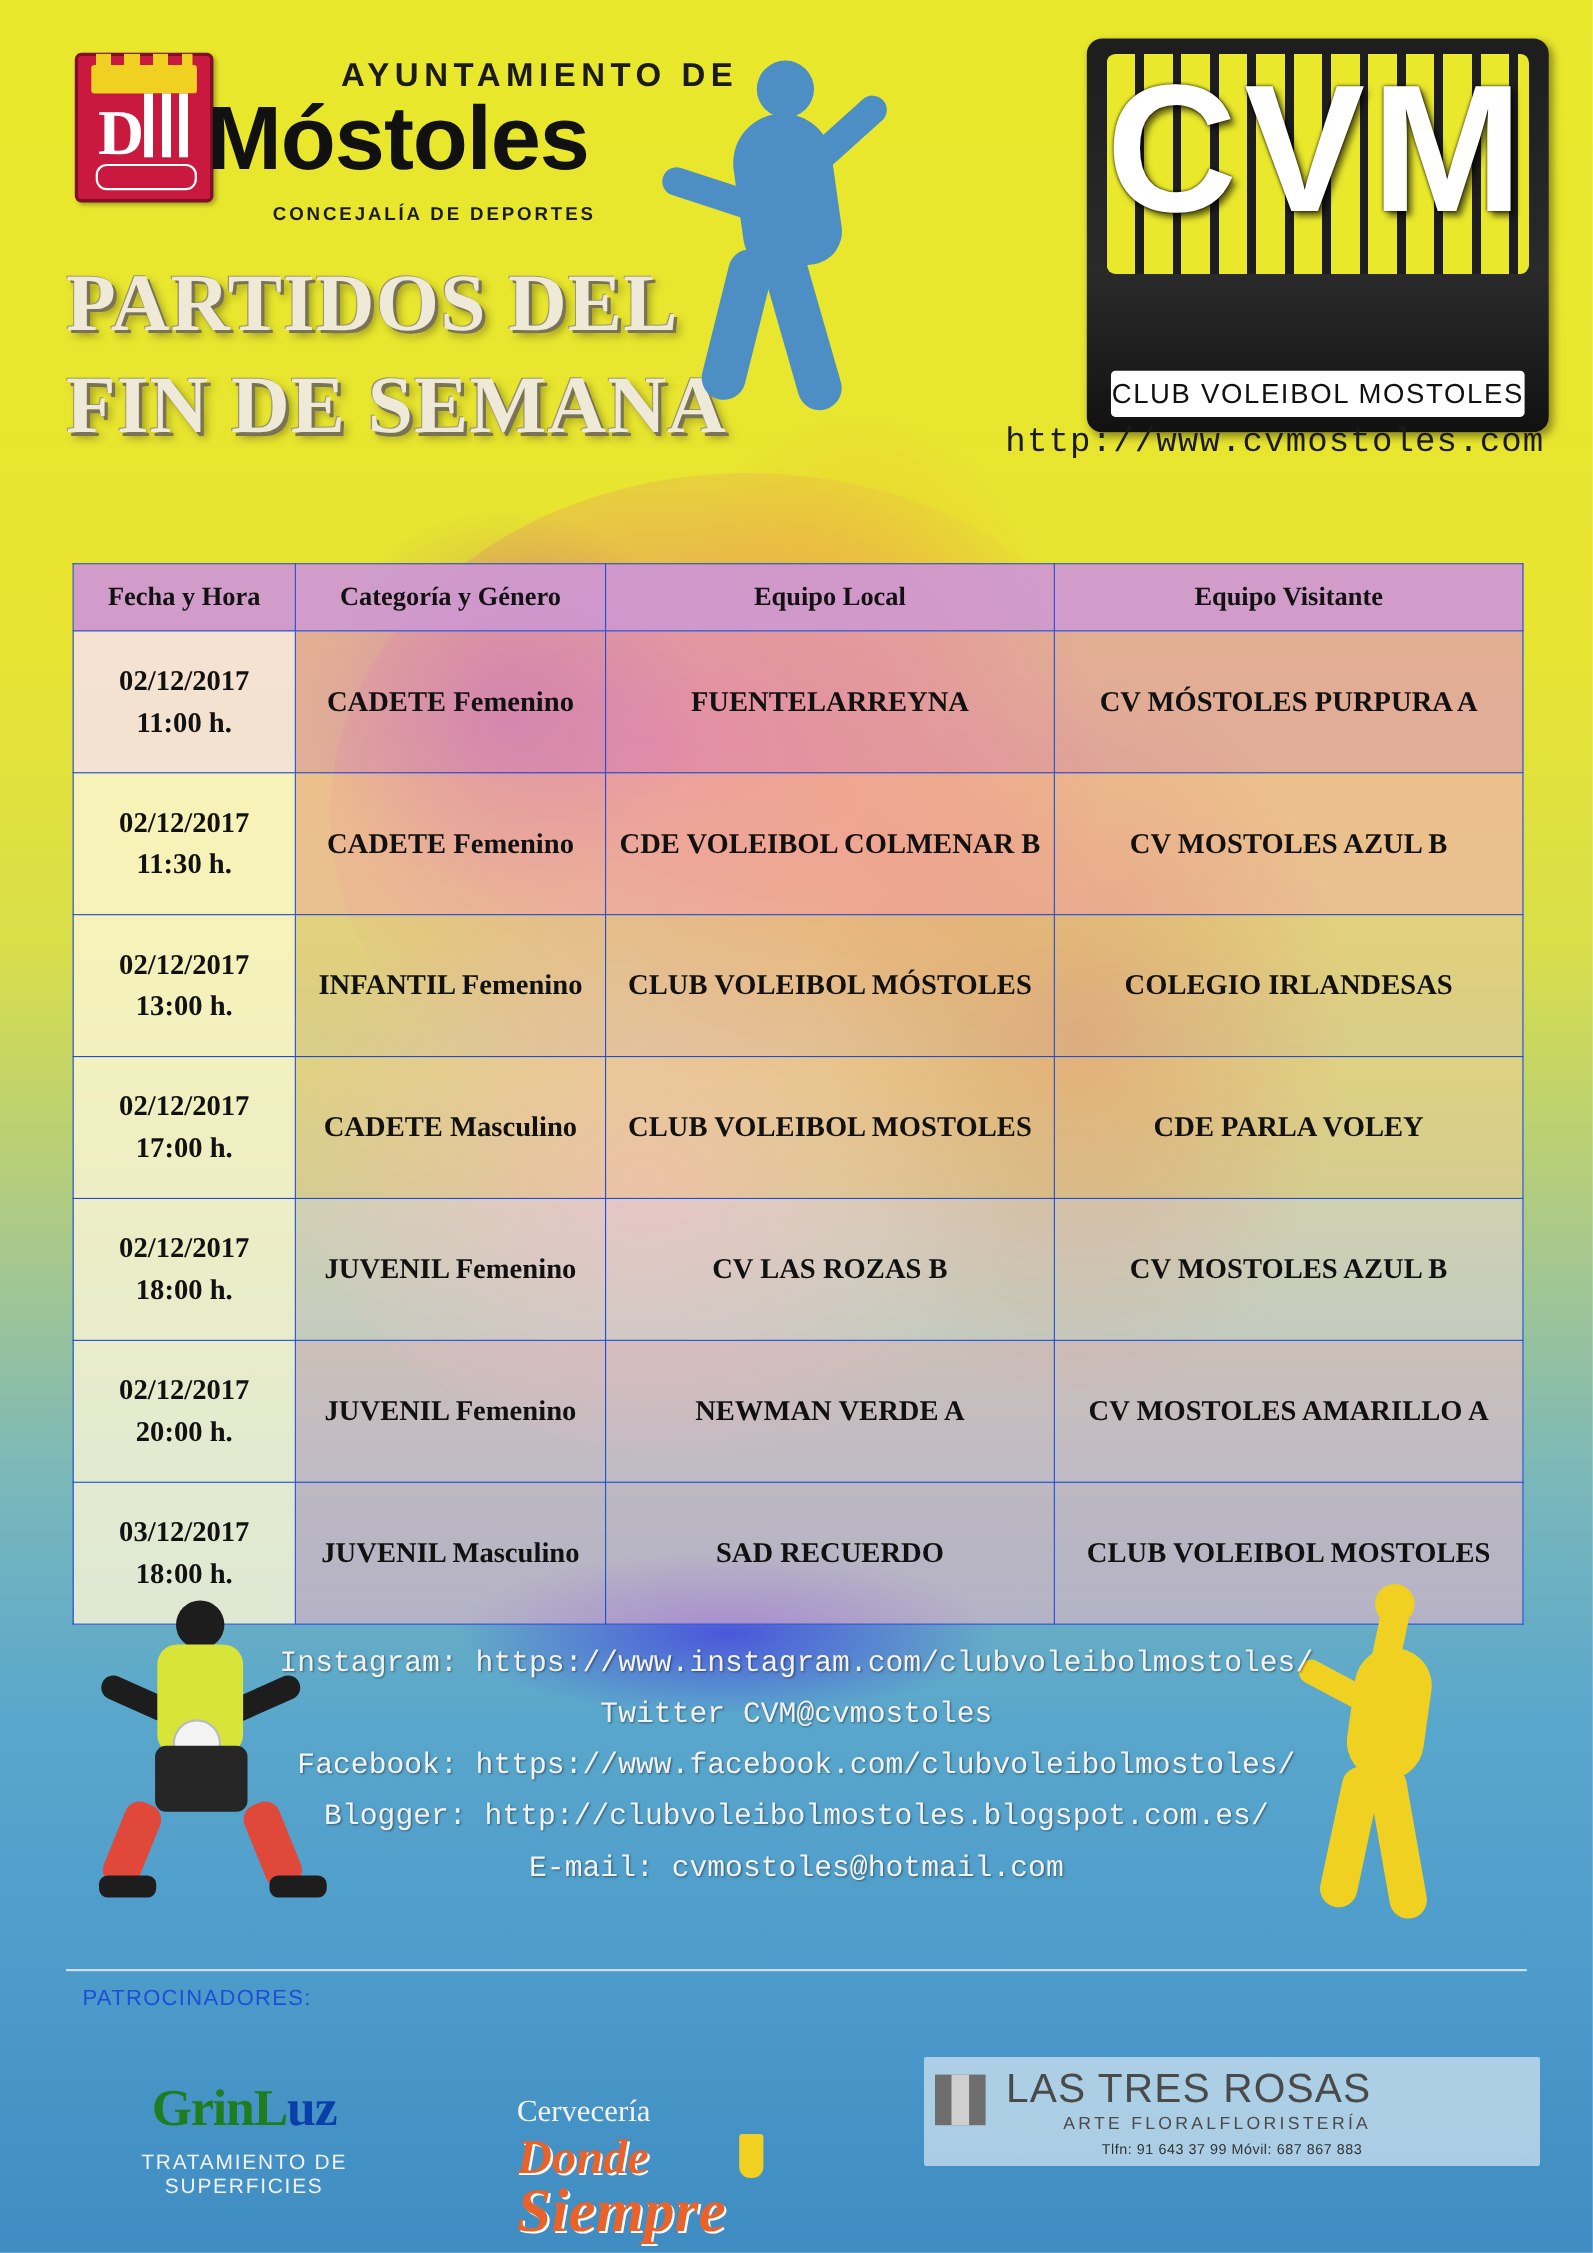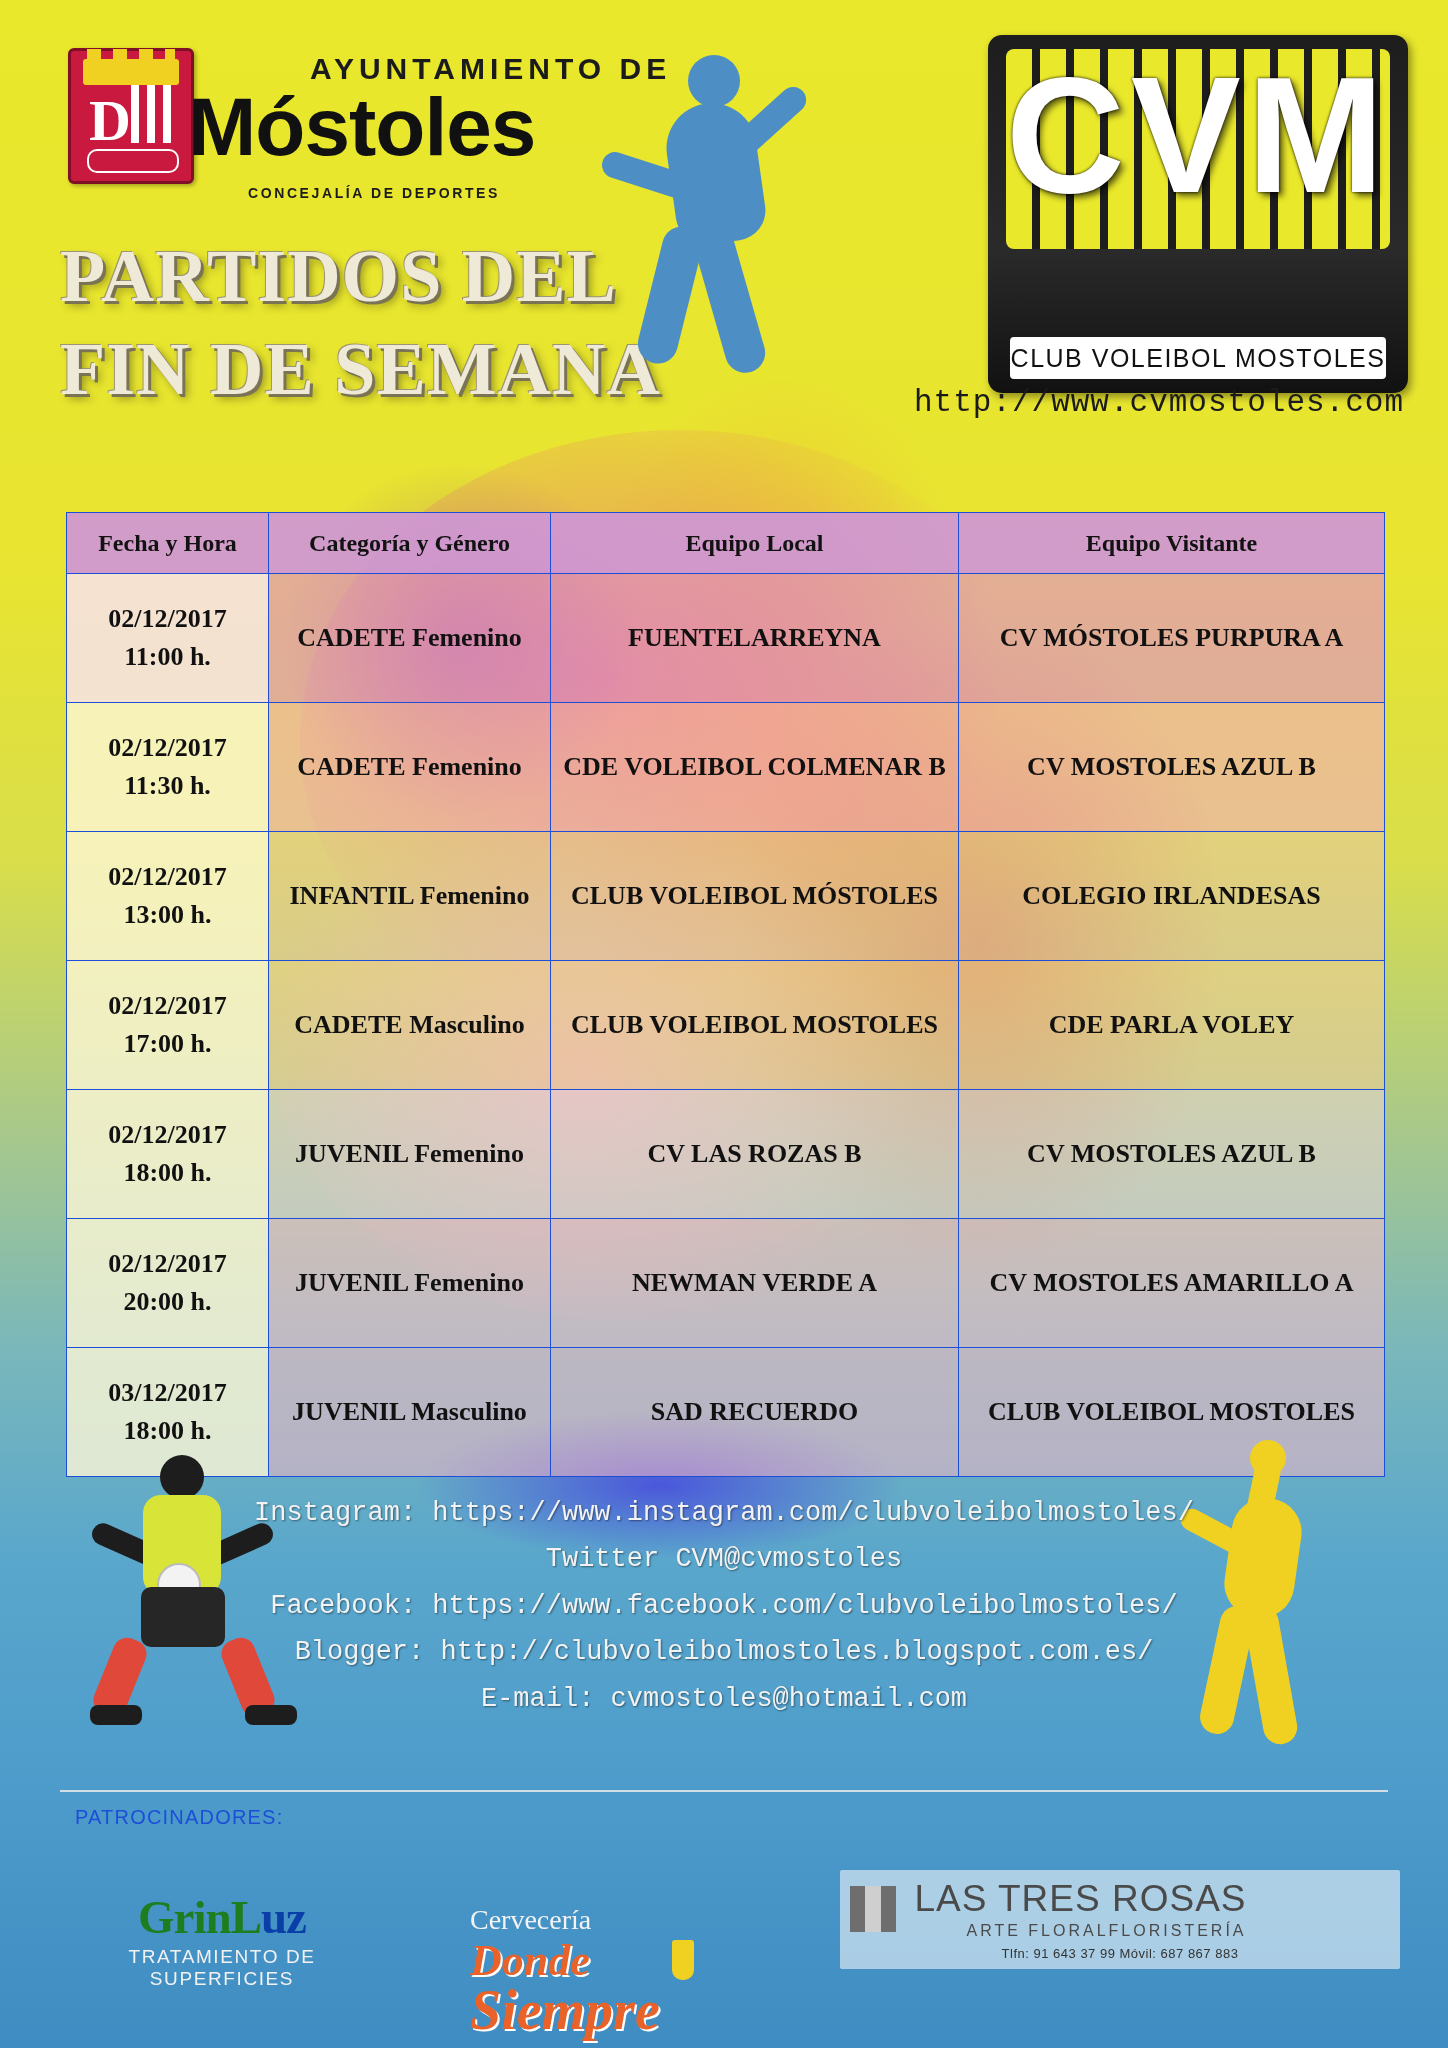--- a/index.html
+++ b/index.html
@@ -46,21 +46,21 @@
     position:absolute;left:310px;top:52px;
     font-size:30px;letter-spacing:5px;color:#1b1b1b;font-weight:bold;
   }
   .ayto-main{
     position:absolute;left:188px;top:80px;
     font-size:82px;font-weight:bold;color:#111;letter-spacing:-1px;
     font-family:"Liberation Sans",sans-serif;
   }
   .ayto-sub{
     position:absolute;left:248px;top:185px;
-    font-size:14px;font-weight:bold;letter-spacing:2.6px;color:#1b1b1b;
+    font-size:17px;font-weight:bold;letter-spacing:2.6px;color:#1b1b1b;
   }
 
   .title{
     position:absolute;left:60px;top:230px;width:640px;
     font-family:"Liberation Serif",serif;
     font-size:74px;font-weight:bold;line-height:1.25;
     color:#efe9d8;
     text-shadow:3px 3px 0 #7a7455, -1px -1px 0 #9c9472, 5px 5px 8px rgba(0,0,0,.35);
     letter-spacing:1px;
   }
@@ -213,21 +213,21 @@
 
   
   .divider{position:absolute;left:60px;right:60px;top:1790px;height:2px;background:#eaeaea;opacity:.85;}
   .sponsor-label{
     position:absolute;left:75px;top:1806px;
     font-size:20px;letter-spacing:1.2px;color:#1d4ed8;
   }
   .grinluz{position:absolute;left:72px;top:1890px;width:300px;text-align:center;}
   .grinluz .g1{font-family:"Liberation Serif",serif;font-size:47px;font-weight:bold;color:#1e7d1e;letter-spacing:-1px;}
   .grinluz .g1 .luz{color:#0b3fa8;}
-  .grinluz .g2{font-size:19px;letter-spacing:1.6px;color:#f2f2f2;margin-top:2px;}
+  .grinluz .g2{font-size:19px;letter-spacing:1.6px;color:#f2f2f2;margin-top:12px;}
 
   .donde{position:absolute;left:470px;top:1904px;width:230px;text-align:left;}
   .donde .cerv{font-family:"Liberation Serif",serif;font-size:28px;color:#f3f3f3;}
   .donde .d1{font-family:"Liberation Serif",serif;font-style:italic;font-weight:bold;
     font-size:44px;color:#e8622a;text-shadow:2px 2px 0 #fff;line-height:.95;margin-top:4px;}
   .donde .d2{font-family:"Liberation Serif",serif;font-style:italic;font-weight:bold;
     font-size:56px;color:#e8622a;text-shadow:2px 2px 0 #fff;line-height:1;}
   .donde .glass{position:absolute;right:6px;top:36px;width:22px;height:40px;background:#f0d021;border-radius:3px 3px 10px 10px;}
 
   .rosas{position:absolute;left:840px;top:1870px;width:540px;background:rgba(255,255,255,.55);padding:8px 10px;border-radius:2px;}

